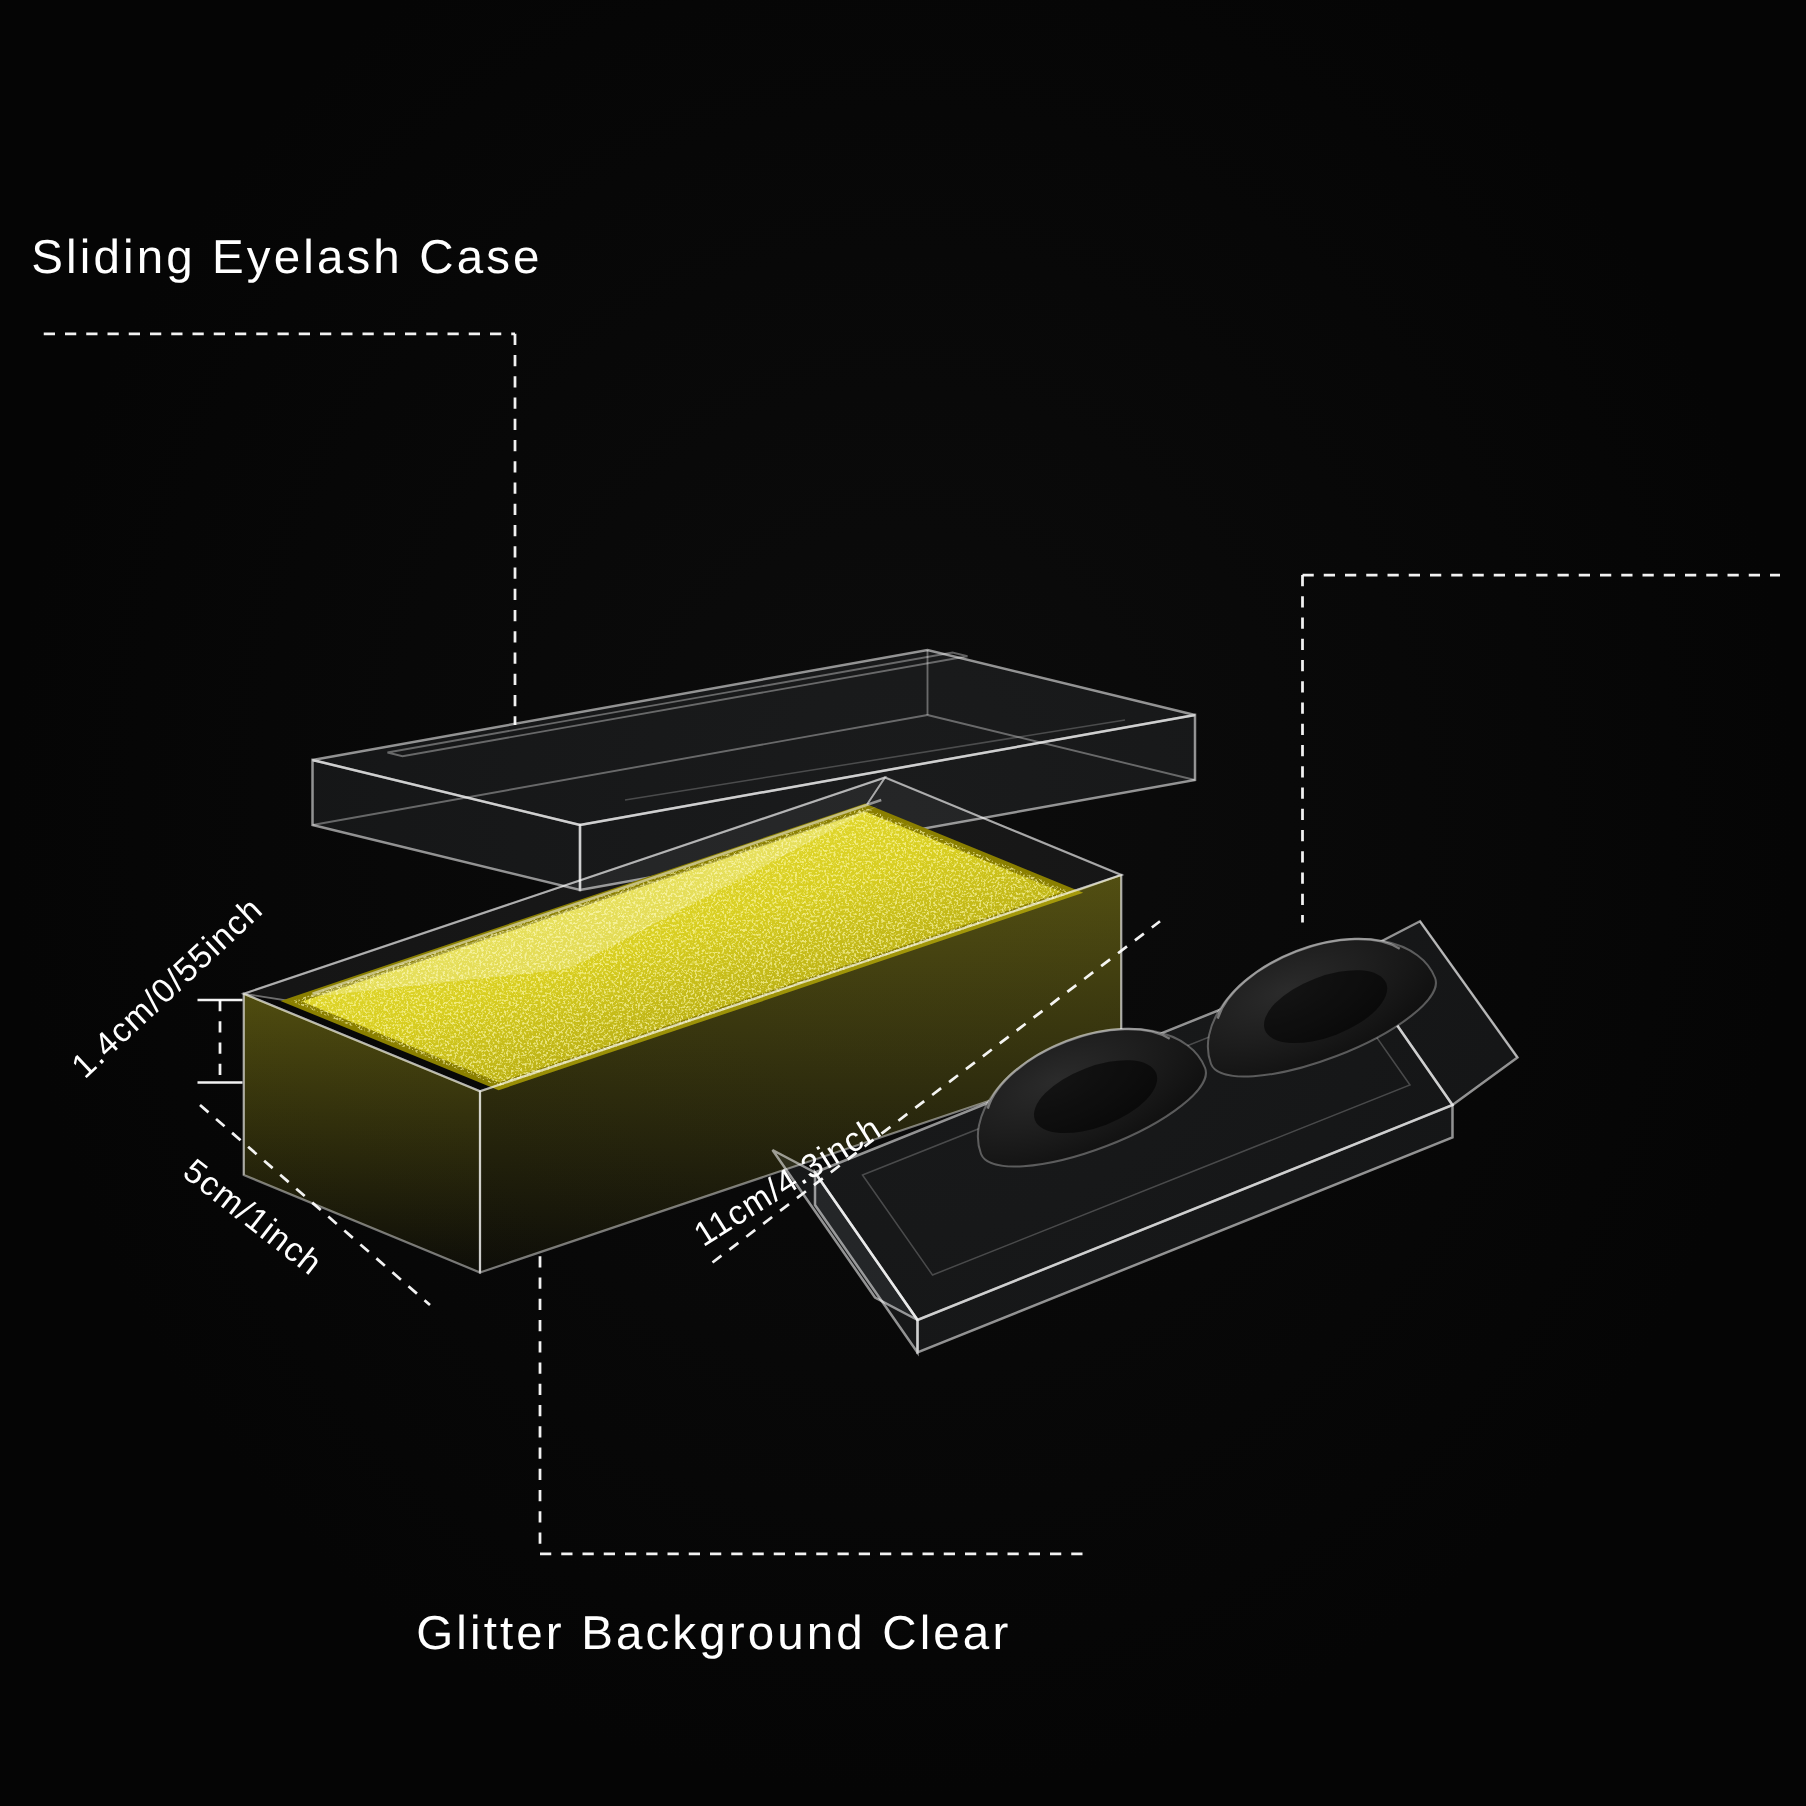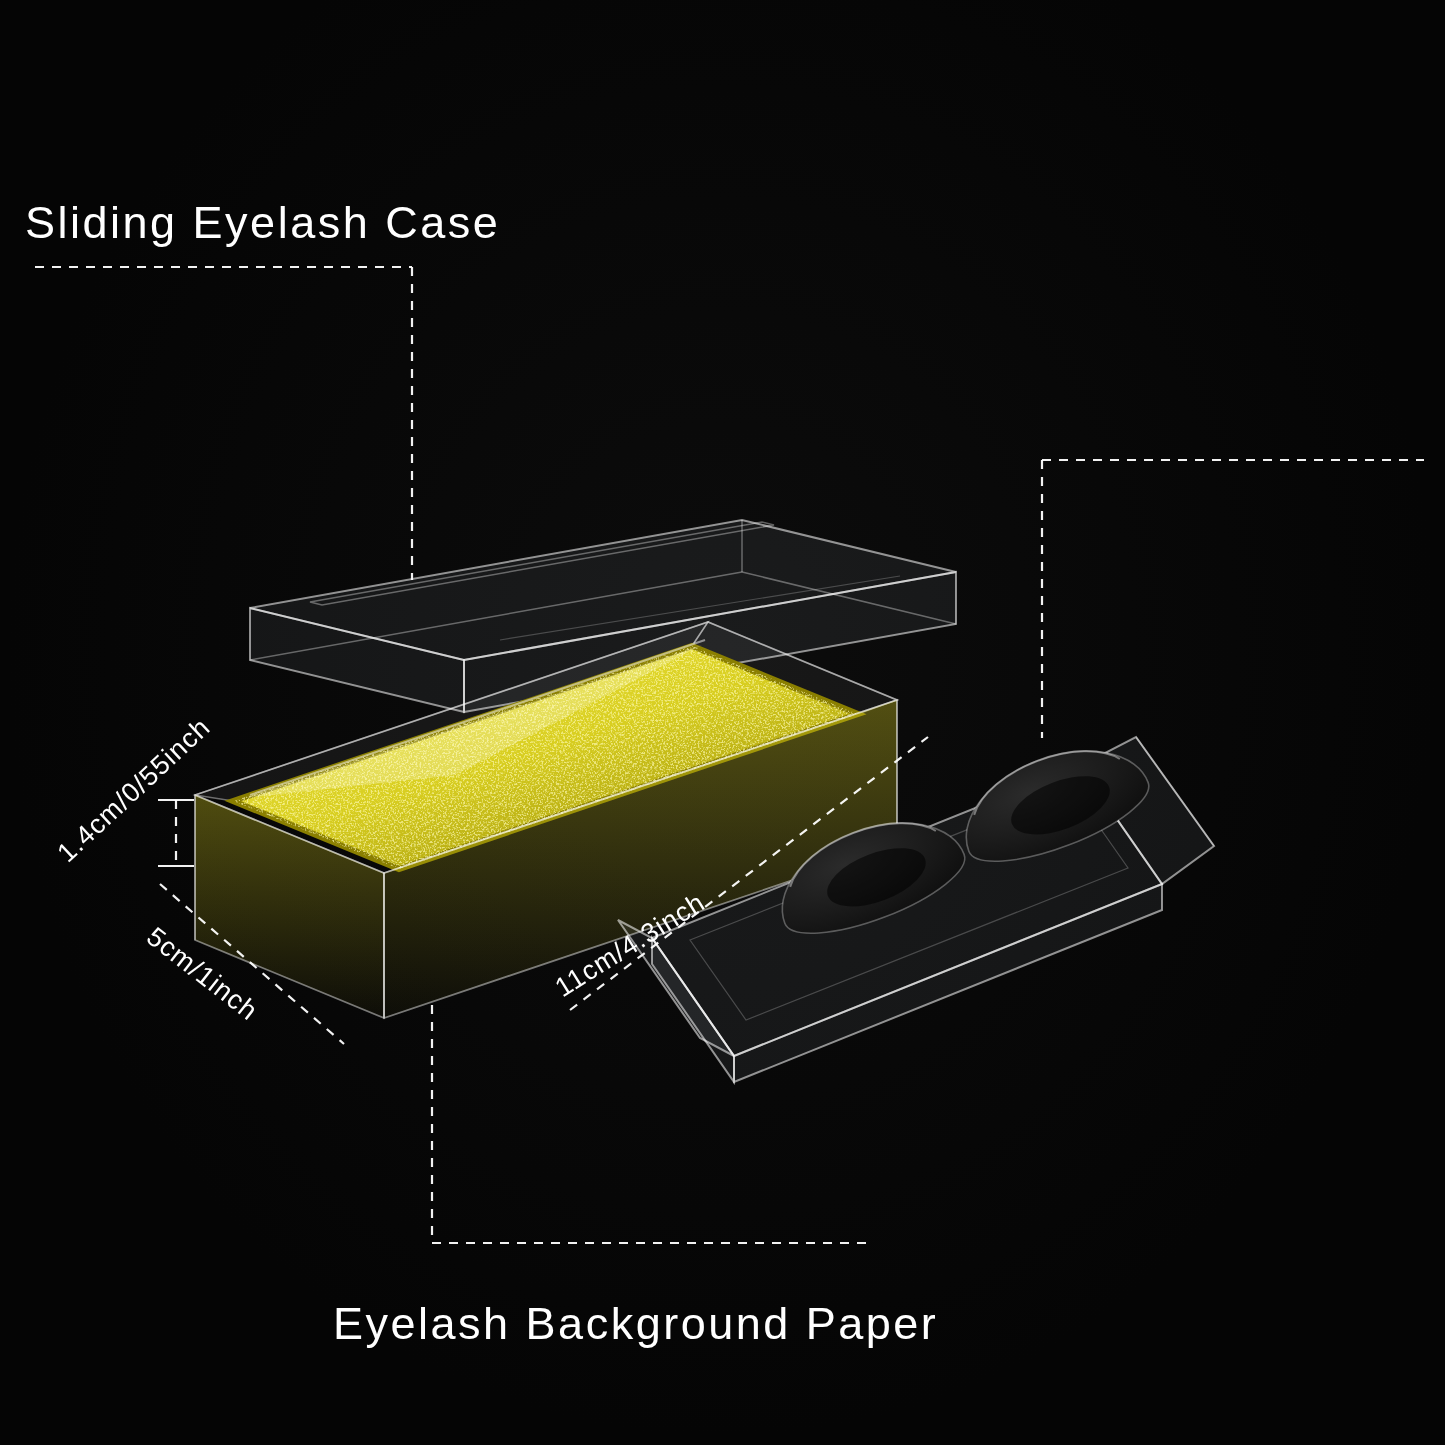--- a/index.html
+++ b/index.html
@@ -4,21 +4,21 @@
 <style>
   html,body { margin:0; padding:0; background:#000; }
   .stage {
     position:relative; width:1445px; height:1445px; overflow:hidden;
     background: radial-gradient(ellipse at 50% 45%, #0c0c0c 0%, var(--color-background,#050505) 70%);
     font-family:"Liberation Sans", sans-serif;
   }
   .stage svg { position:absolute; left:0; top:0; }
   .label-main {
     position:absolute; color:var(--color-text,#fff);
-    font-size:45px; letter-spacing:2.5px; font-weight:400; white-space:nowrap;margin-top:12px;
+    font-size:38px; letter-spacing:2.5px; font-weight:400; white-space:nowrap;
   }
   .label-dim {
     position:absolute; color:var(--color-text,#fff);
     font-size:27px; letter-spacing:1px; white-space:nowrap;
     transform-origin:left center;
   }
   .rot-height { transform:rotate(-43deg); }
   .rot-width  { transform:rotate(38deg); }
   .rot-length { transform:rotate(-32deg); }
   .label-glitter { text-align:center; }
@@ -137,20 +137,20 @@
 
       <path class="dash" d="M 160 884 L 344 1044"></path>
 
       <path class="dash" d="M 570 1010 L 928 737"></path>
     </g>
   </svg>
 
   <div class="label-main" style="left:25px; top:185px;">Sliding Eyelash Case</div>
 
 
-  <div class="label-main label-glitter" style="left:333px; top:1286px;">Eyelash Background Paper</div>
+  <div class="label-main label-glitter" style="left:333px; top:1286px;">Glitter Background Clear</div>
 
   <div class="label-dim rot-height" style="left:62px; top:842px;">1.4cm/0/55inch</div>
 
   <div class="label-dim rot-width" style="left:150px; top:918px;">5cm/1inch</div>
 
   <div class="label-dim rot-length" style="left:558px; top:975px;">11cm/4.3inch</div>
 </div>
 
 </body></html>

